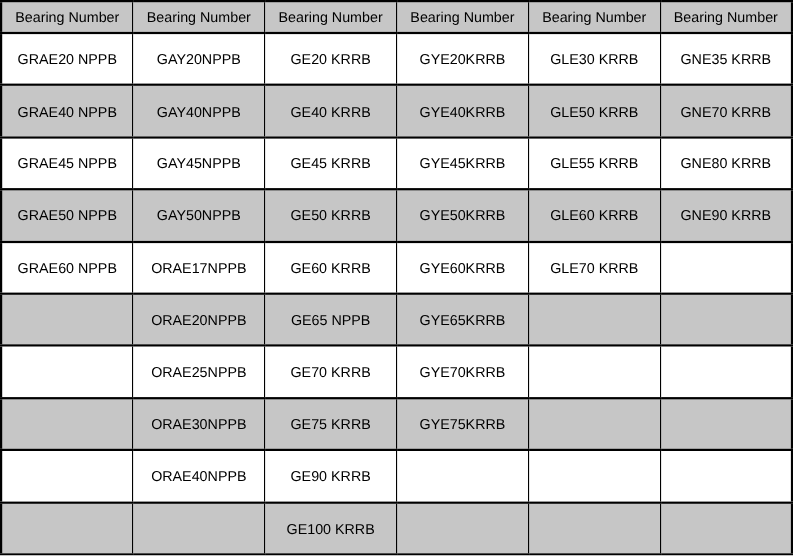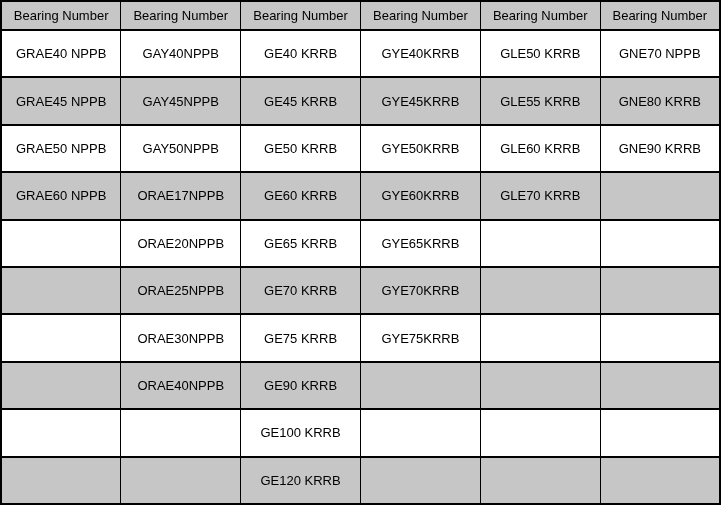--- a/index.html
+++ b/index.html
@@ -64,26 +64,34 @@
         <th>Bearing Number</th>
         <th>Bearing Number</th>
         <th>Bearing Number</th>
         <th>Bearing Number</th>
         <th>Bearing Number</th>
         <th>Bearing Number</th>
       </tr>
     </thead>
   <tbody>
       <tr>
+        <td>GRAE20 NPPB</td>
+        <td>GAY20NPPB</td>
+        <td>GE20 KRRB</td>
+        <td>GYE20KRRB</td>
+        <td>GLE30 KRRB</td>
+        <td>GNE35 KRRB</td>
+      </tr>
+      <tr>
         <td>GRAE40 NPPB</td>
         <td>GAY40NPPB</td>
         <td>GE40 KRRB</td>
         <td>GYE40KRRB</td>
         <td>GLE50 KRRB</td>
-        <td>GNE70 NPPB</td>
+        <td>GNE70 KRRB</td>
       </tr>
       <tr>
         <td>GRAE45 NPPB</td>
         <td>GAY45NPPB</td>
         <td>GE45 KRRB</td>
         <td>GYE45KRRB</td>
         <td>GLE55 KRRB</td>
         <td>GNE80 KRRB</td>
       </tr>
       <tr>
@@ -98,21 +106,21 @@
         <td>GRAE60 NPPB</td>
         <td>ORAE17NPPB</td>
         <td>GE60 KRRB</td>
         <td>GYE60KRRB</td>
         <td>GLE70 KRRB</td>
         <td></td>
       </tr>
       <tr>
         <td></td>
         <td>ORAE20NPPB</td>
-        <td>GE65 KRRB</td>
+        <td>GE65 NPPB</td>
         <td>GYE65KRRB</td>
         <td></td>
         <td></td>
       </tr>
       <tr>
         <td></td>
         <td>ORAE25NPPB</td>
         <td>GE70 KRRB</td>
         <td>GYE70KRRB</td>
         <td></td>
@@ -135,22 +143,14 @@
         <td></td>
       </tr>
       <tr>
         <td></td>
         <td></td>
         <td>GE100 KRRB</td>
         <td></td>
         <td></td>
         <td></td>
       </tr>
-      <tr>
-        <td></td>
-        <td></td>
-        <td>GE120 KRRB</td>
-        <td></td>
-        <td></td>
-        <td></td>
-      </tr>
     </tbody>
 </table>
 
 </body></html>

